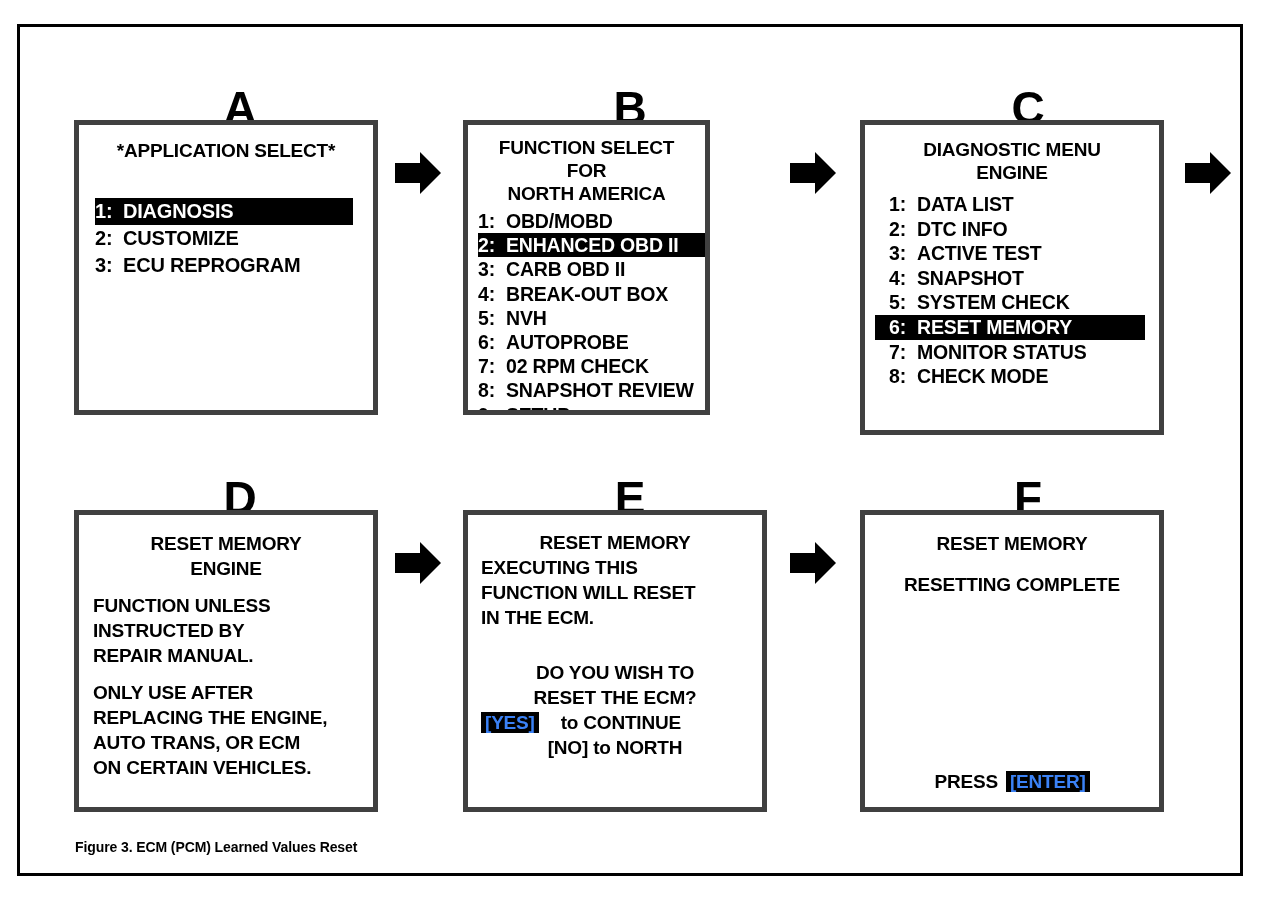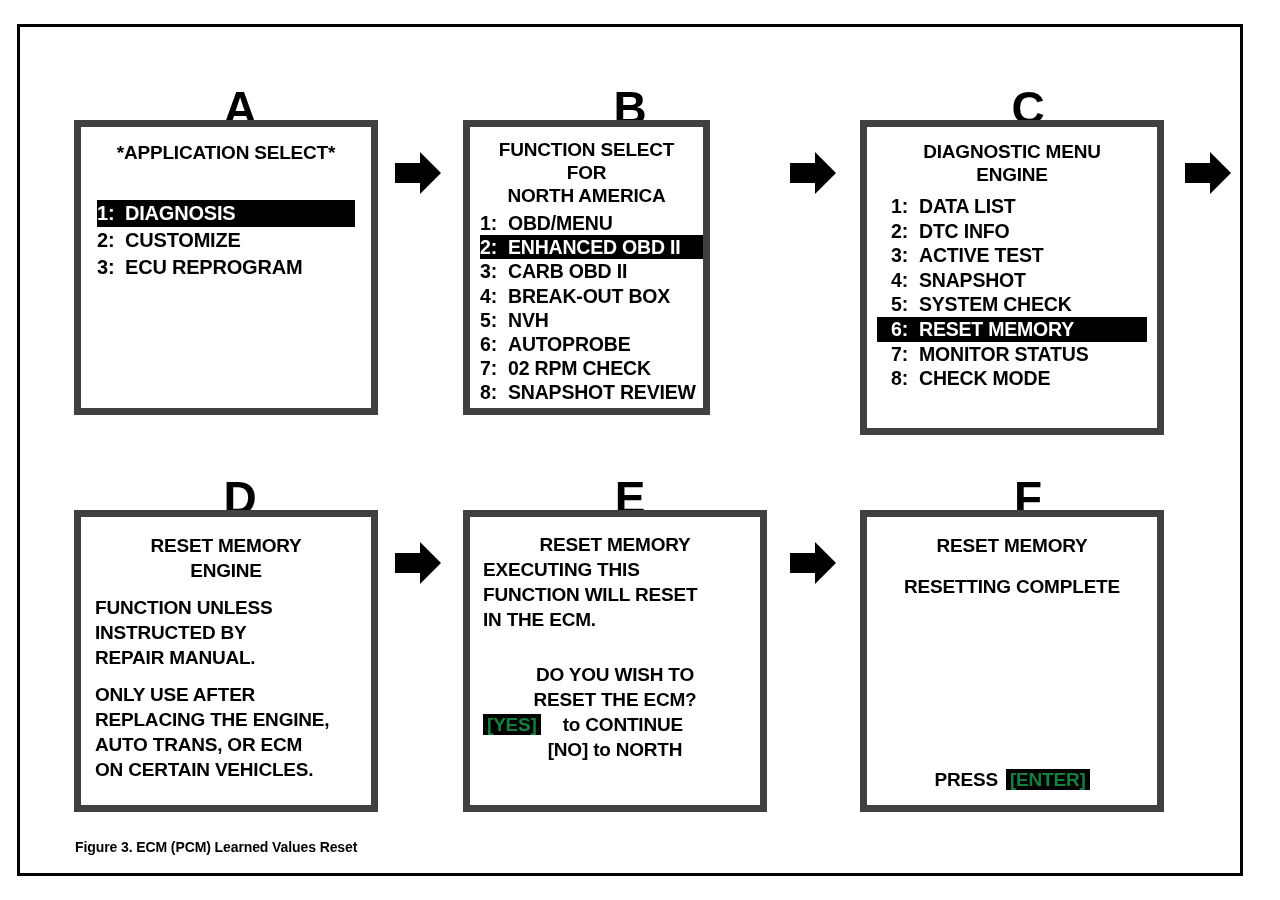--- a/index.html
+++ b/index.html
@@ -34,21 +34,21 @@
     font-weight: bold;
     line-height: 46px;
     text-align: center;
     width: 60px;
     letter-spacing: 0px;
   }
 
   
   .screen {
     position: absolute;
-    border: 7px solid #404040;
+    border: 5px solid #404040;
     box-sizing: border-box;
     background: #ffffff;
     overflow: hidden;
   }
 
   .scr-title {
     text-align: center;
     font-weight: bold;
     font-size: 19px;
     line-height: 23px;
@@ -87,21 +87,21 @@
     font-size: 19px;
     line-height: 25px;
     letter-spacing: -0.2px;
     white-space: nowrap;
   }
   .body-line.center { text-align: center; }
   .body-line.spacer { height: 12px; line-height: 12px; }
 
   .inv {
     background: #000000;
-    color: #15803d;
+    color: #3b82f6;
     padding: 0 4px;
     margin-top: 20px;
   }
 
   
   .arrow {
     position: absolute;
     width: 46px;
     height: 42px;
   }
@@ -206,21 +206,21 @@
   </div>
 
   <div class="panel-letter" id="letter-b">B</div>
   <div class="screen" id="screen-b">
     <div class="pad-b">
       <div class="scr-title">FUNCTION SELECT FOR</div>
       <div class="scr-title">NORTH AMERICA</div>
       <ul class="menu rowlist-b">
         <li class="menu-row">
           <span class="idx">1:</span>
-          <span class="lbl">OBD/MENU</span>
+          <span class="lbl">OBD/MOBD</span>
         </li>
         <li class="menu-row sel">
           <span class="idx">2:</span>
           <span class="lbl">ENHANCED OBD II</span>
         </li>
         <li class="menu-row">
           <span class="idx">3:</span>
           <span class="lbl">CARB OBD II</span>
         </li>
         <li class="menu-row">

